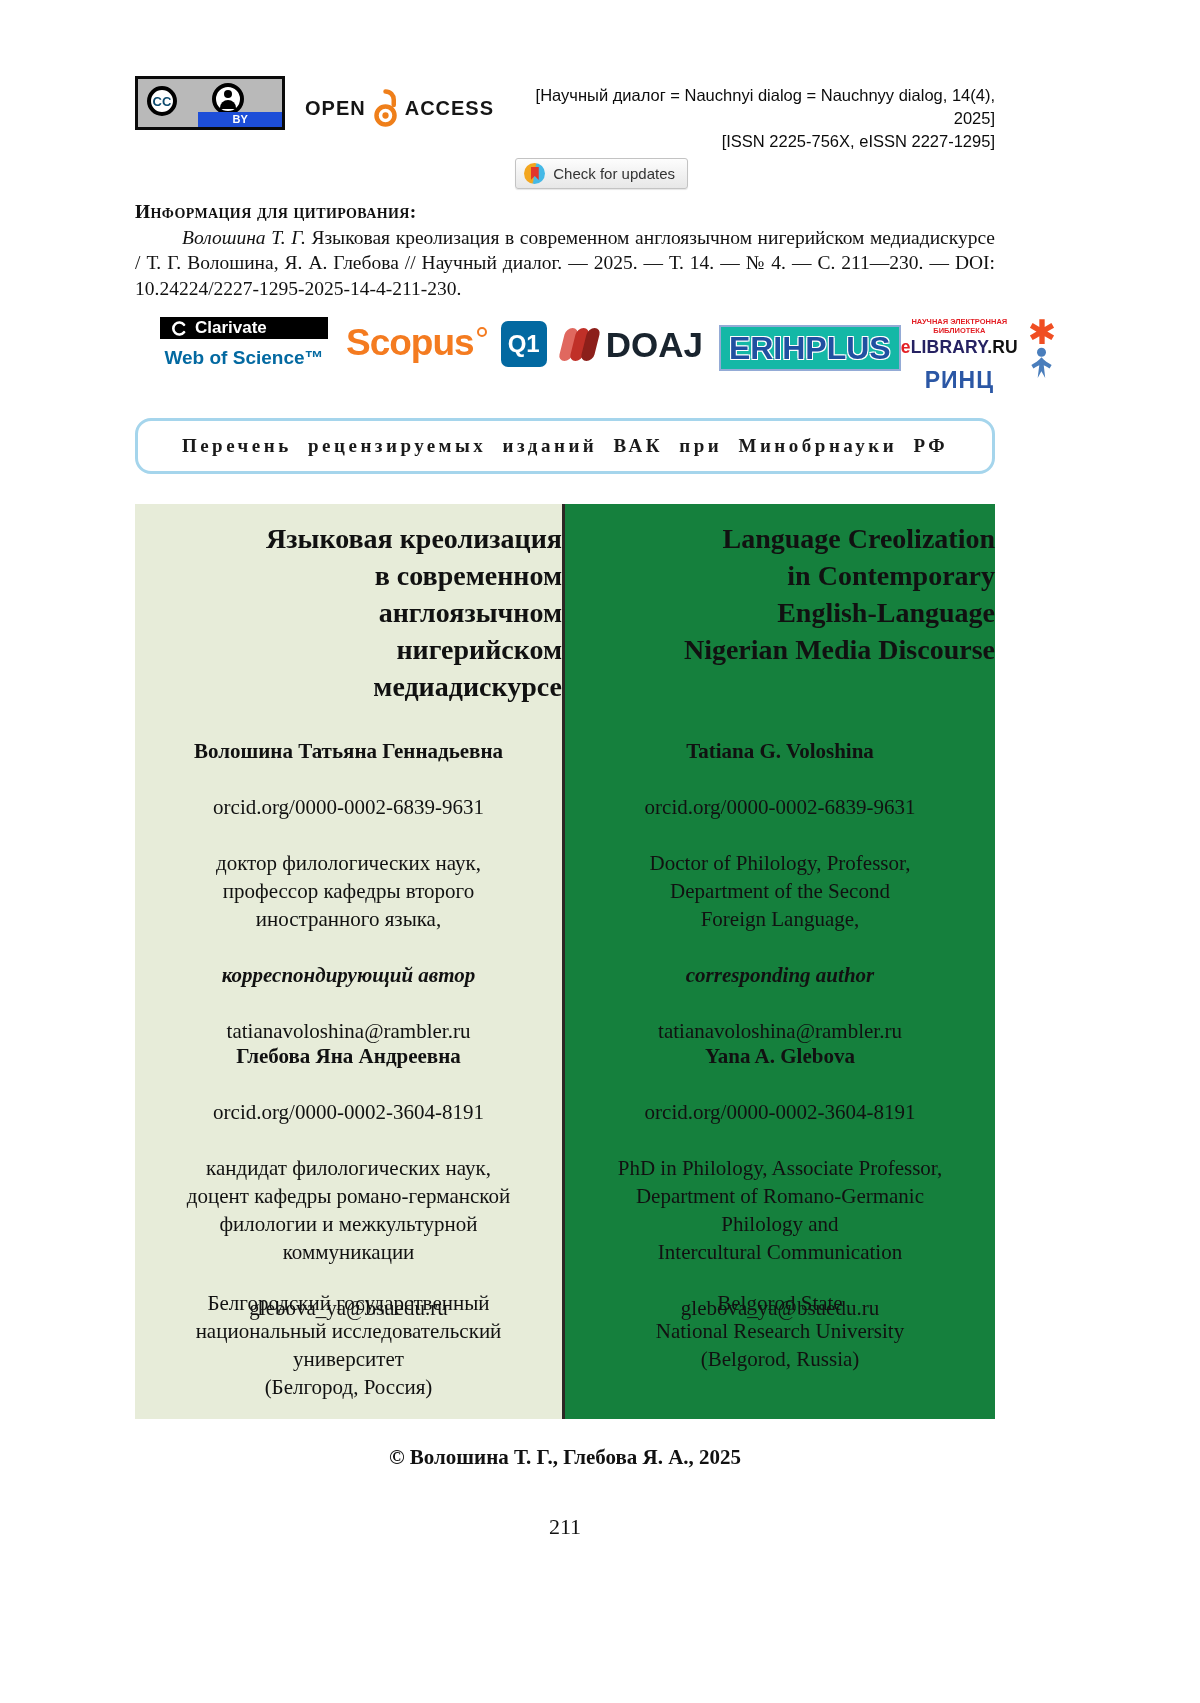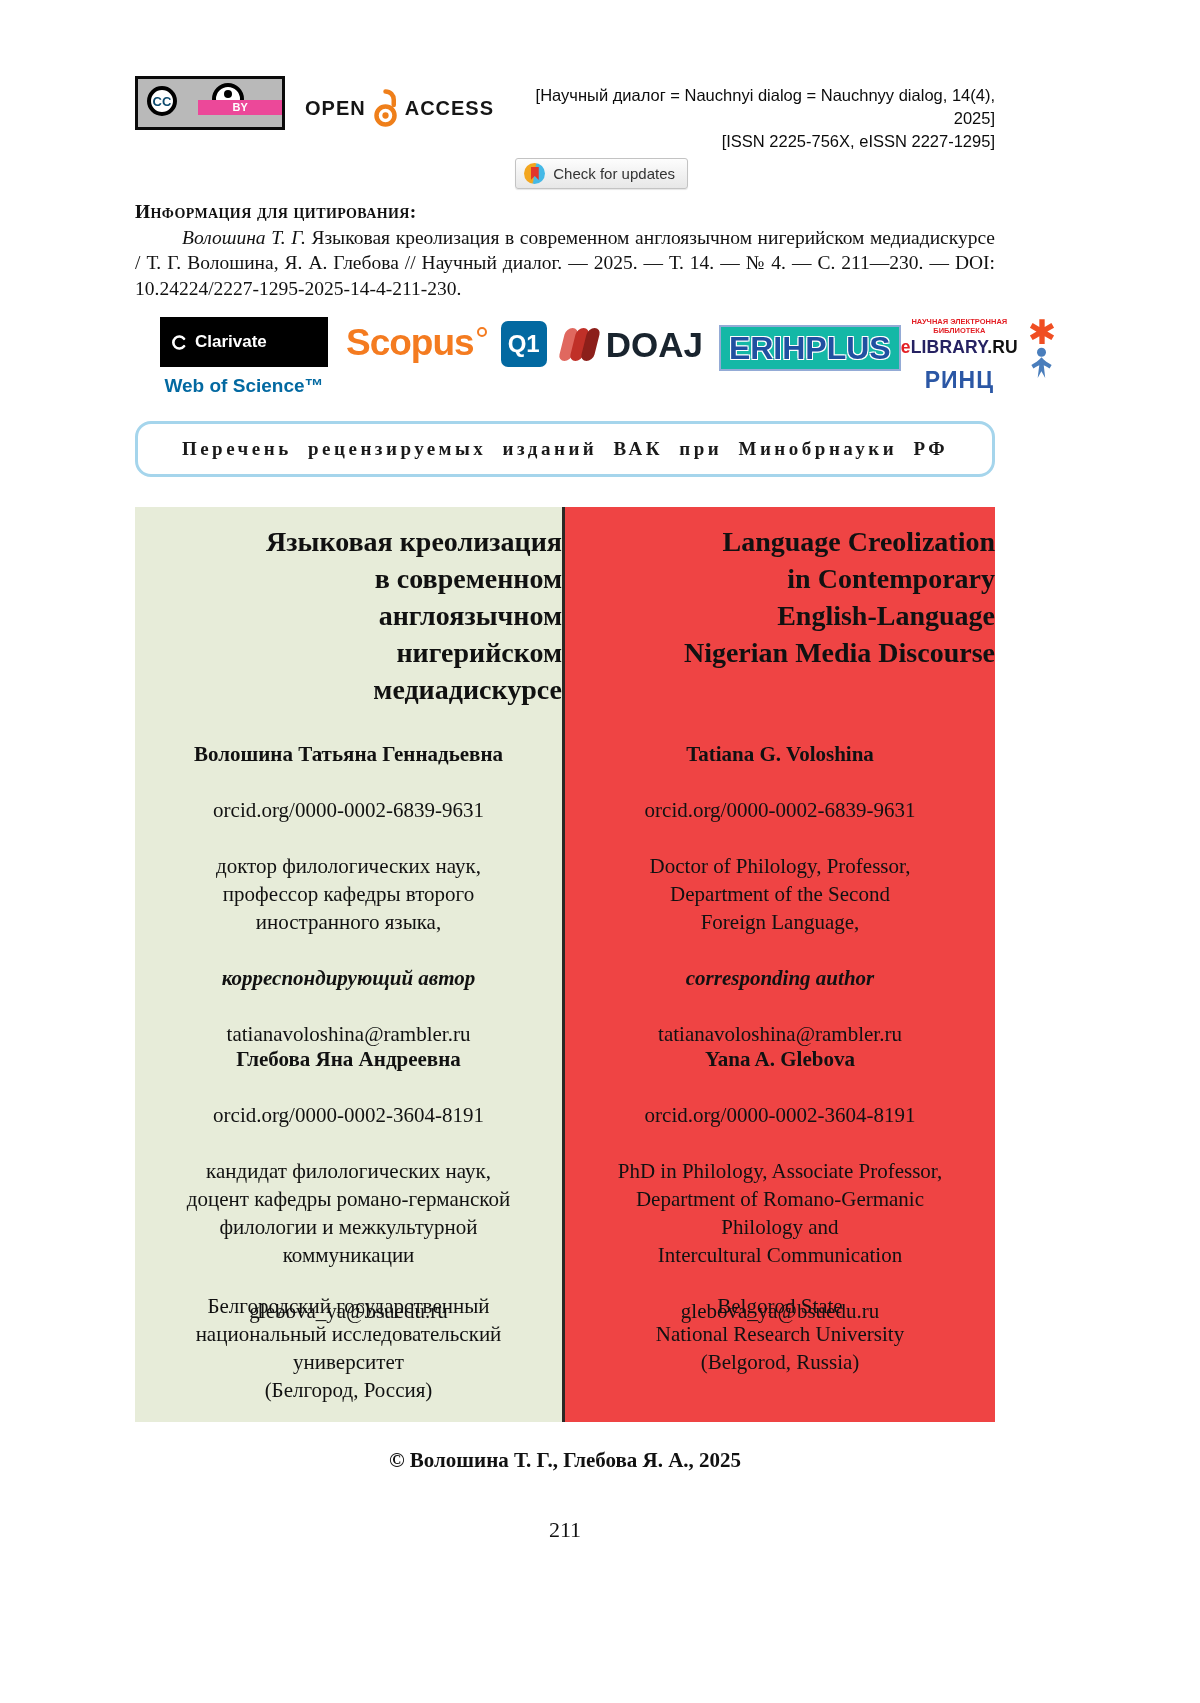--- a/index.html
+++ b/index.html
@@ -15,21 +15,21 @@
     box-sizing:border-box;position:relative;flex:none;}
   .cc-circle{position:absolute;left:9px;top:7px;width:30px;height:30px;border:4px solid #000;
     border-radius:50%;background:#fff;font:700 13px "Liberation Sans",sans-serif;color:#0c4a6e;
     display:flex;align-items:center;justify-content:center;box-sizing:border-box;}
   .person-circle{position:absolute;left:74px;top:4px;width:32px;height:32px;border:4px solid #000;
     border-radius:50%;background:#fff;box-sizing:border-box;}
   .person-circle::before{content:"";position:absolute;left:50%;top:3px;width:8px;height:8px;
     margin-left:-4px;border-radius:50%;background:#000;}
   .person-circle::after{content:"";position:absolute;left:50%;bottom:2px;width:16px;height:9px;
     margin-left:-8px;border-radius:8px 8px 0 0;background:#000;}
-  .cc-strip{position:absolute;right:0;bottom:12px;width:58%;height:15px;background:#ec4899;color:#fff;
+  .cc-strip{position:absolute;right:0;bottom:0;width:58%;height:15px;background:#1d4ed8;color:#fff;
     font:700 11px/15px "Liberation Sans",sans-serif;text-align:center;}
 
   .oa{display:flex;align-items:center;margin-left:20px;margin-top:12px;gap:6px;
     font:800 20px "Liberation Sans",sans-serif;color:#161616;letter-spacing:1px;flex:none;}
 
   .meta{flex:1;text-align:right;font-family:"Liberation Sans","DejaVu Sans",sans-serif;
     font-size:16.5px;line-height:23px;color:#0c0c0c;margin-top:8px;}
   .check-row{margin-top:5px;padding-right:307px;}
   .check-btn{display:inline-flex;align-items:center;gap:8px;
     background:linear-gradient(#fdfdfd,#e7e7e7);border:1px solid #c3c3c3;border-radius:3px;
@@ -43,21 +43,21 @@
 
   
   .cite{margin-top:10px;font-size:19.5px;line-height:25.5px;}
   .cite-head{font-weight:700;font-variant:small-caps;letter-spacing:.4px;}
   .cite p{margin:0;text-align:justify;text-indent:47px;}
   .it{font-style:italic;}
 
   
   .logos{display:flex;align-items:flex-start;margin-top:16px;padding-left:25px;}
   .clarivate-wrap{flex:none;}
-  .clarivate{width:168px;height:50px;background:#000;color:#fff;display:flex;align-items:center;
+  .clarivate{width:168px;height:22px;background:#000;color:#fff;display:flex;align-items:center;
     gap:8px;padding-left:12px;box-sizing:border-box;font:700 17px "Liberation Sans",sans-serif;}
   .wos{margin-top:8px;font:700 19px "Liberation Sans",sans-serif;color:#0369a1;text-align:center;}
   .scopus{margin:6px 0 0 18px;font:700 37px/40px "Liberation Sans",sans-serif;color:#f47b20;
     letter-spacing:-1px;flex:none;display:flex;align-items:flex-start;}
   .sc-reg{width:6px;height:6px;border:2px solid #f47b20;border-radius:50%;margin:4px 0 0 3px;}
   .q1{margin:4px 0 0 14px;width:46px;height:46px;background:#0369a1;border-radius:7px;color:#fff;
     font:700 24px/46px "Liberation Sans",sans-serif;text-align:center;flex:none;}
   .doaj{display:flex;align-items:center;margin:8px 0 0 14px;flex:none;}
   .doaj-icon{position:relative;width:42px;height:38px;}
   .doaj-icon i{position:absolute;top:2px;width:13px;height:33px;border-radius:7px;transform:skewX(-14deg);}
@@ -80,21 +80,21 @@
   
   .vak{margin-top:24px;height:56px;border:3px solid #a5d5ec;border-radius:16px;box-sizing:border-box;
     display:flex;align-items:center;justify-content:center;font-weight:700;font-size:19px;
     letter-spacing:3.5px;word-spacing:8px;color:#1a1a1a;background:#fff;}
 
   
   .cols{display:flex;margin-top:30px;height:915px;}
   .col{box-sizing:border-box;font-size:21px;line-height:28px;text-align:center;overflow:hidden;}
   .col.left{width:427px;background:#e7ecd9;}
   .divider{width:3px;background:#2c2825;flex:none;}
-  .col.right{width:430px;background:#ef4444;}
+  .col.right{width:430px;background:#15803d;}
   .col-title{height:205px;box-sizing:border-box;padding-top:16px;text-align:right;font-weight:700;
     font-size:28px;line-height:37px;white-space:pre-line;overflow:hidden;}
   .left .col-title{padding-left:17px;}
   .right .col-title{padding-left:51px;}
   .block{height:196px;white-space:pre-line;}
   .block .name{font-weight:700;}
   .corr{font-weight:700;font-style:italic;}
   .block2{margin-top:109px;}
   .affil{margin-top:79px;white-space:pre-line;}
 

